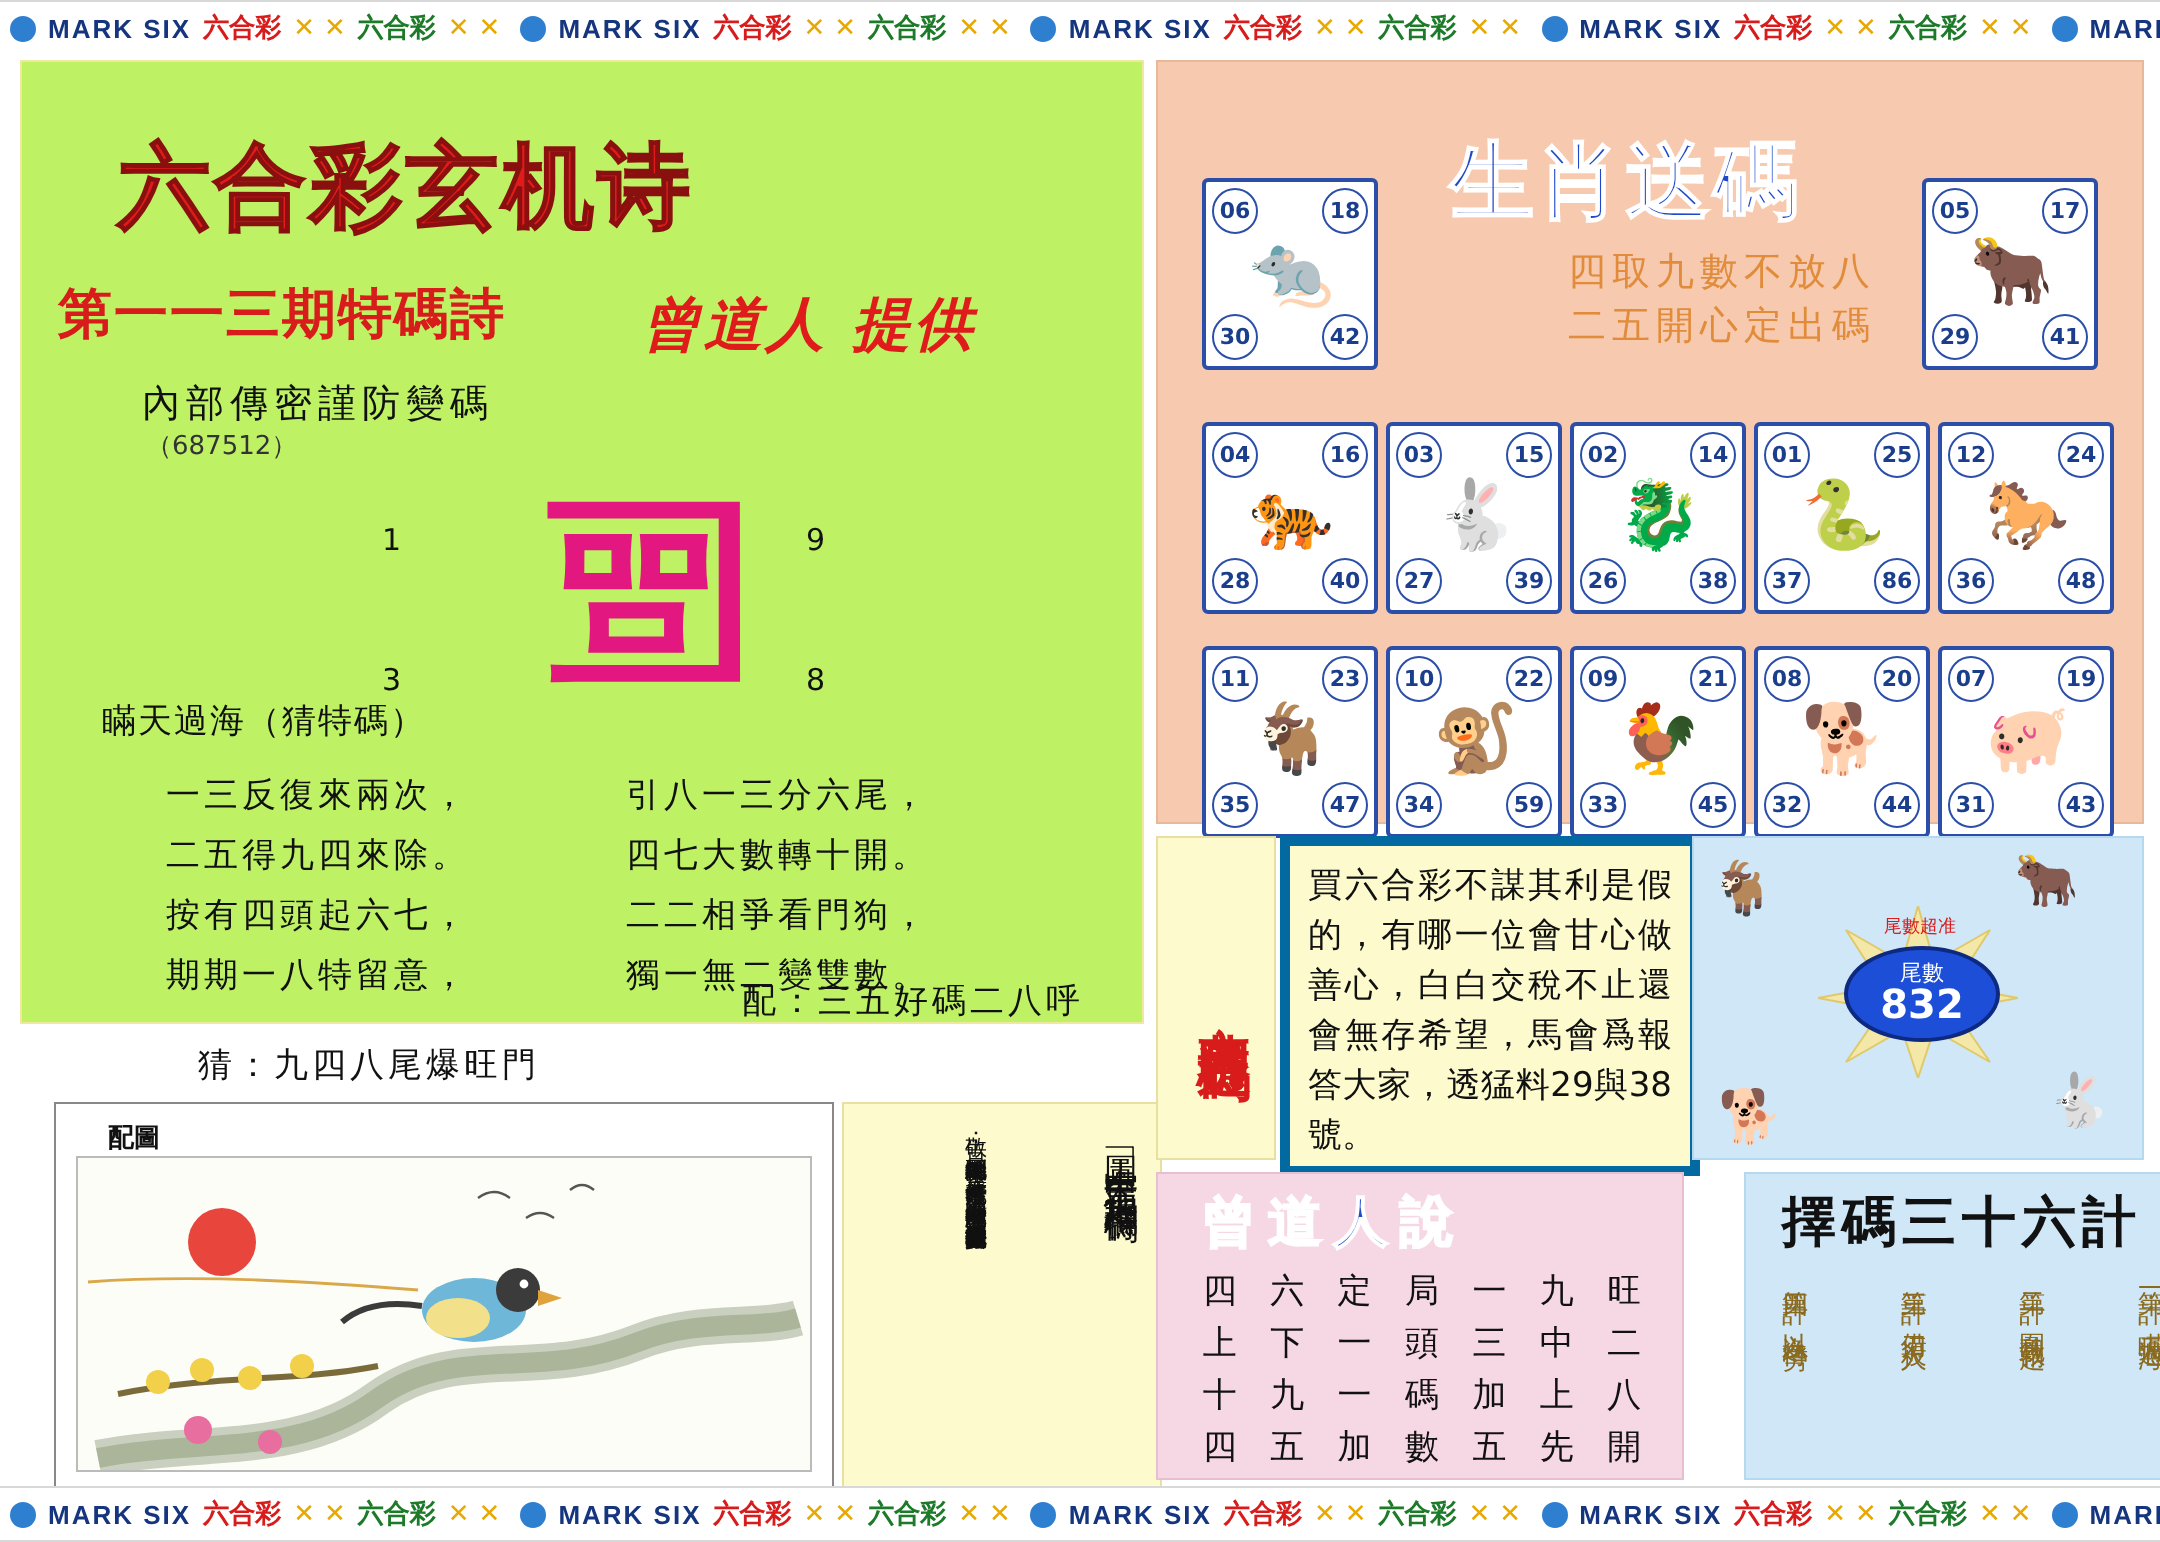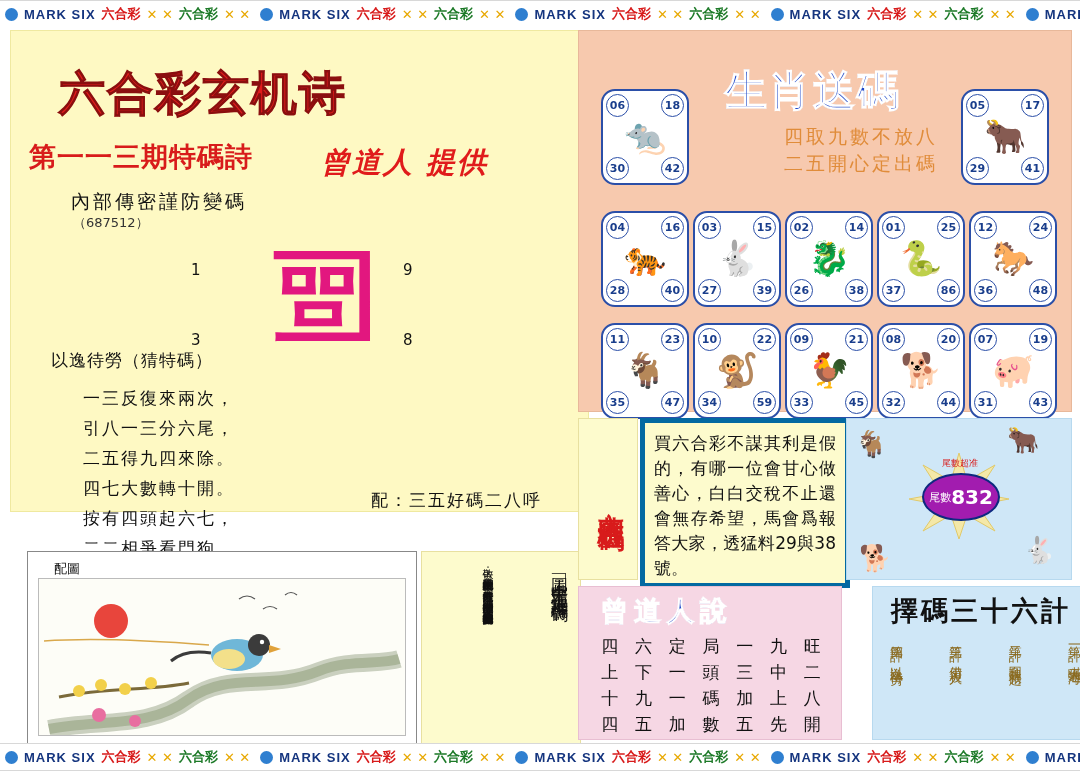--- a/index.html
+++ b/index.html
@@ -26,21 +26,21 @@
   .mq-cn.alt{color:#1d7a28;}
   .mq-x{font-size:13px;font-weight:bold;color:#e8a800;}
   .mq-dot{width:13px;height:13px;border-radius:50%;display:inline-block;}
 
   
   .stage{position:absolute;top:26px;left:0;width:1080px;height:719px;background:#fff;}
 
   
   .left-panel{
     position:absolute;left:10px;top:4px;width:560px;height:480px;
-    background:#fef9c3;border:1px solid #efe9a0;padding-left:17px;
+    background:#bef264;border:1px solid #efe9a0;
   }
   .title-main{
     position:absolute;left:48px;top:32px;
     font-size:46px;font-weight:bold;color:#e01b1b;
     -webkit-text-stroke:1px #8a0f0f;letter-spacing:2px;
     font-family:"DejaVu Sans",sans-serif;
   }
   .title-sub{
     position:absolute;left:18px;top:108px;
     font-size:27px;font-weight:bold;color:#d81b1b;letter-spacing:1px;
@@ -60,33 +60,33 @@
   .num3{position:absolute;left:180px;top:300px;font-size:15px;color:#111;}
   .num8{position:absolute;left:392px;top:300px;font-size:15px;color:#111;}
   .big-glyph{
     position:absolute;left:232px;top:205px;width:132px;height:110px;
     font-size:104px;line-height:104px;font-weight:bold;color:#e2177f;
     font-family:"DejaVu Serif",serif;
     transform:rotate(180deg);
   }
   .poem-head{position:absolute;left:40px;top:318px;font-size:17px;color:#111;letter-spacing:1px;}
   .poem{position:absolute;left:72px;top:352px;width:460px;font-size:17px;color:#111;line-height:30px;}
-  .poem .row{display:flex;flex-direction:column;}
+  .poem .row{display:flex;}
   .poem .c1{width:230px;letter-spacing:2px;}
   .poem .c2{width:220px;letter-spacing:2px;}
   .zodiac-line{position:absolute;left:72px;top:458px;font-size:17px;letter-spacing:2px;color:#111;}
   .pei-line{position:absolute;left:360px;top:458px;font-size:17px;letter-spacing:2px;color:#111;}
   .guess-line{position:absolute;left:88px;top:490px;font-size:17px;letter-spacing:2px;color:#111;}
 
   
   .pic-box{
     position:absolute;left:16px;top:520px;width:388px;height:192px;
     background:#fff;border:1px solid #888;
   }
-  .pic-label{position:absolute;left:26px;top:8px;font-size:13px;color:#111;}
+  .pic-label{position:absolute;left:26px;top:8px;font-size:13px;color:#111;font-weight:bold;}
   .pic-inner{position:absolute;left:10px;top:26px;width:366px;height:156px;background:#fdfdfb;border:1px solid #bbb;overflow:hidden;}
   .yellow-note{
     position:absolute;left:410px;top:520px;width:158px;height:192px;
     background:#fdfbcd;border:1px solid #e8e0a0;
   }
   .note-warn{
     position:absolute;left:6px;top:8px;width:66px;height:176px;
     font-size:11px;line-height:13px;color:#111;
     writing-mode:vertical-rl;text-orientation:upright;
   }
@@ -103,21 +103,21 @@
   }
   .zodiac-title{
     position:absolute;left:146px;top:32px;font-size:42px;font-weight:bold;color:#1f49c9;
     -webkit-text-stroke:1px #ffffff;letter-spacing:2px;
   }
   .zodiac-sub{
     position:absolute;left:152px;top:92px;font-size:19px;color:#e08c3a;line-height:27px;letter-spacing:3px;
     text-align:center;width:260px;
   }
   .card{
-    position:absolute;width:84px;height:92px;background:#ffffff;border:2px solid #2b4fa8;border-radius:14px;
+    position:absolute;width:84px;height:92px;background:#ffffff;border:2px solid #2b4fa8;border-radius:3px;
   }
   .card .cnum{
     position:absolute;width:21px;height:21px;border-radius:50%;
     border:1px solid #2b4fa8;background:#fff;color:#1a3e8c;font-size:11px;
     display:flex;align-items:center;justify-content:center;font-weight:bold;
   }
   .card .tl{left:3px;top:3px;}
   .card .tr{right:3px;top:3px;}
   .card .bl{left:3px;bottom:3px;}
   .card .br{right:3px;bottom:3px;}
@@ -145,22 +145,22 @@
   }
   .lucky-box{
     position:absolute;left:846px;top:392px;width:224px;height:160px;
     background:#cfe7f7;border:1px solid #b7d9ef;overflow:hidden;
   }
   .burst{
     position:absolute;left:62px;top:34px;width:100px;height:86px;
   }
   .lucky-pill{
     position:absolute;left:75px;top:54px;width:74px;height:44px;border-radius:50%;
-    background:#a21caf;border:2px solid #0d2a80;
-    display:flex;flex-direction:row;align-items:center;justify-content:center;
+    background:#1d4ed8;border:2px solid #0d2a80;
+    display:flex;flex-direction:column;align-items:center;justify-content:center;
   }
   .lucky-pill .lab{font-size:11px;color:#ffffff;line-height:11px;}
   .lucky-pill .val{font-size:20px;font-weight:bold;color:#ffffff;line-height:21px;}
   .lucky-red{position:absolute;left:76px;top:38px;width:74px;font-size:9px;color:#d81b1b;text-align:center;}
 
   
   .say-box{
     position:absolute;left:578px;top:560px;width:262px;height:152px;
     background:#f6d7e4;border:1px solid #e8bed2;
   }
@@ -242,41 +242,42 @@
     <div class="secret-line">內部傳密謹防變碼</div>
     <div class="secret-code">（687512）</div>
 
     <div class="num1">1</div>
     <div class="num9">9</div>
     <div class="num3">3</div>
     <div class="num8">8</div>
 
     <div class="big-glyph">區</div>
 
-    <div class="poem-head">以逸待勞（猜特碼）</div>
+    <div class="poem-head">瞞天過海（猜特碼）</div>
     <div class="poem" id="poem-block">
         <div class="row">
           <div class="c1">一三反復來兩次，</div>
           <div class="c2">引八一三分六尾，</div>
         </div>
         <div class="row">
           <div class="c1">二五得九四來除。</div>
           <div class="c2">四七大數轉十開。</div>
         </div>
         <div class="row">
           <div class="c1">按有四頭起六七，</div>
           <div class="c2">二二相爭看門狗，</div>
         </div>
         <div class="row">
           <div class="c1">期期一八特留意，</div>
           <div class="c2">獨一無二變雙數。</div>
         </div>
       </div>
 
     <div class="pei-line">配：三五好碼二八呼</div>
+    <div class="guess-line">猜：九四八尾爆旺門</div>
 
     <div class="pic-box">
       <div class="pic-label">配圖</div>
       <div class="pic-inner">
         <svg width="366" height="156" viewBox="0 0 366 156">
           <rect x="0" y="0" width="366" height="156" fill="#fdfdf7"></rect>
           <circle cx="72" cy="42" r="17" fill="#e8453c"></circle>
           <path d="M5 62 C60 58 120 62 170 66" stroke="#d9a84b" stroke-width="1.4" fill="none"></path>
           <path d="M200 20 q8 -6 16 0" stroke="#555" stroke-width="1.2" fill="none"></path>
           <path d="M224 30 q7 -5 14 0" stroke="#555" stroke-width="1.2" fill="none"></path>

